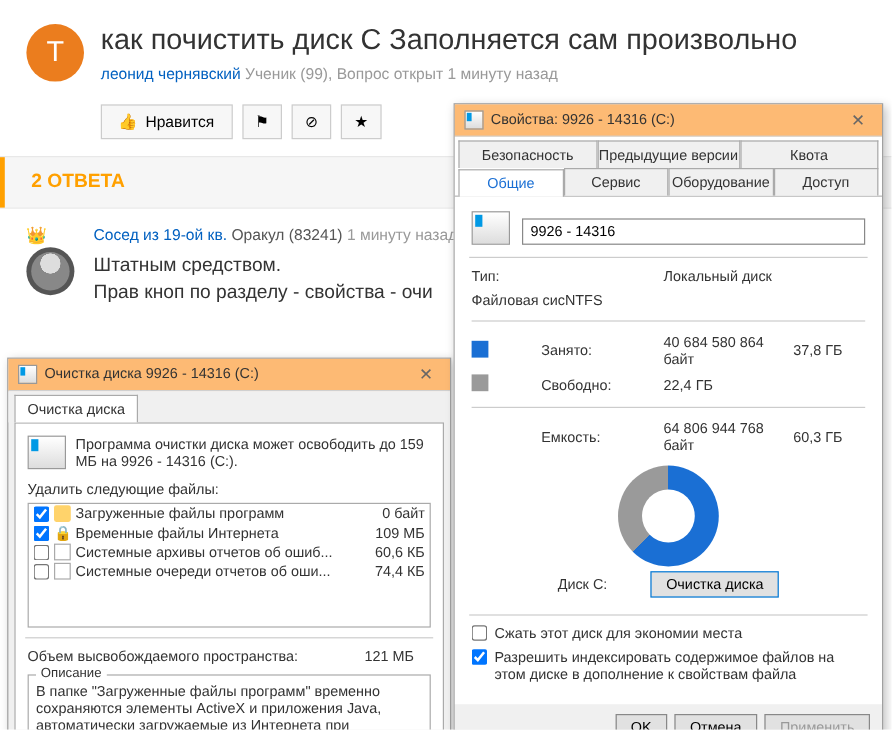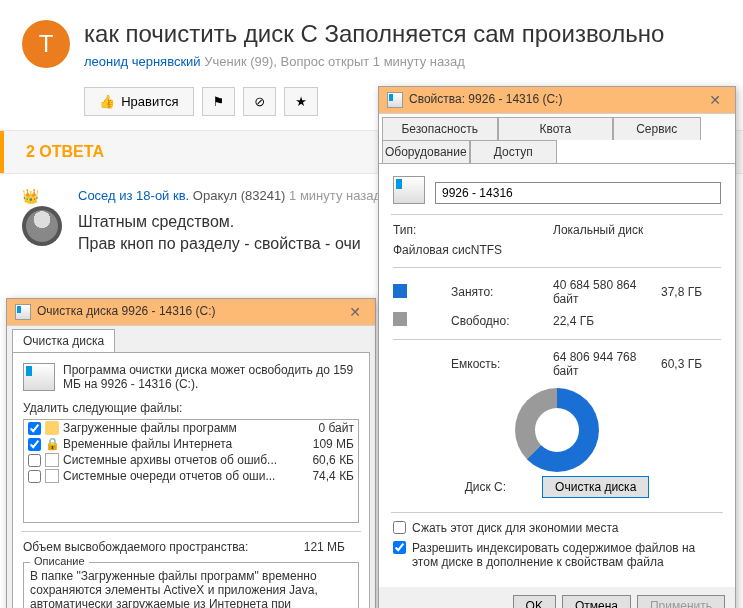--- a/index.html
+++ b/index.html
@@ -117,21 +117,21 @@
     <div class="answers-title">2 ОТВЕТА</div>
   </div>
 
   <div class="answer">
     <div>
       <div class="crown">👑</div>
       <div class="avatar-sm"></div>
     </div>
     <div style="flex:1">
       <div class="ans-meta">
-        <a>Сосед из 18-ой кв.</a>
+        <a>Сосед из 19-ой кв.</a>
         <span>Оракул (83241)</span>
         <span style="color:#999">1 минуту назад</span>
       </div>
       <div class="ans-body">
         <div>Штатным средством.</div>
         <div>Прав кноп по разделу - свойства - очи</div>
       </div>
     </div>
   </div>
 </div>
@@ -190,21 +190,23 @@
 </div>
 
 <div class="win" id="props">
   <div class="win-title">
     <span class="ico drive-ico"></span>
     <span>Свойства: 9926 - 14316 (C:)</span>
     <span class="close">✕</span>
   </div>
   <div class="prop-tabs">
     <div class="prop-tab row1">Безопасность</div>
+    <div class="prop-tab row1" style="width:34%">Предыдущие версии</div>
     <div class="prop-tab row1">Квота</div>
+    <div class="prop-tab row2 active">Общие</div>
     <div class="prop-tab row2">Сервис</div>
     <div class="prop-tab row2">Оборудование</div>
     <div class="prop-tab row2">Доступ</div>
   </div>
   <div class="prop-body">
     <div class="name-row">
       <div class="drive-big"></div>
       <input class="name-input" value="9926 - 14316" style="">
     </div>
     <hr>

